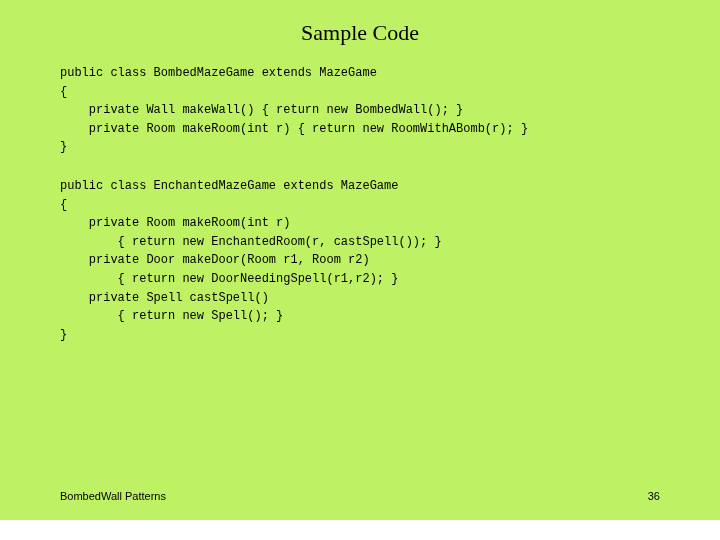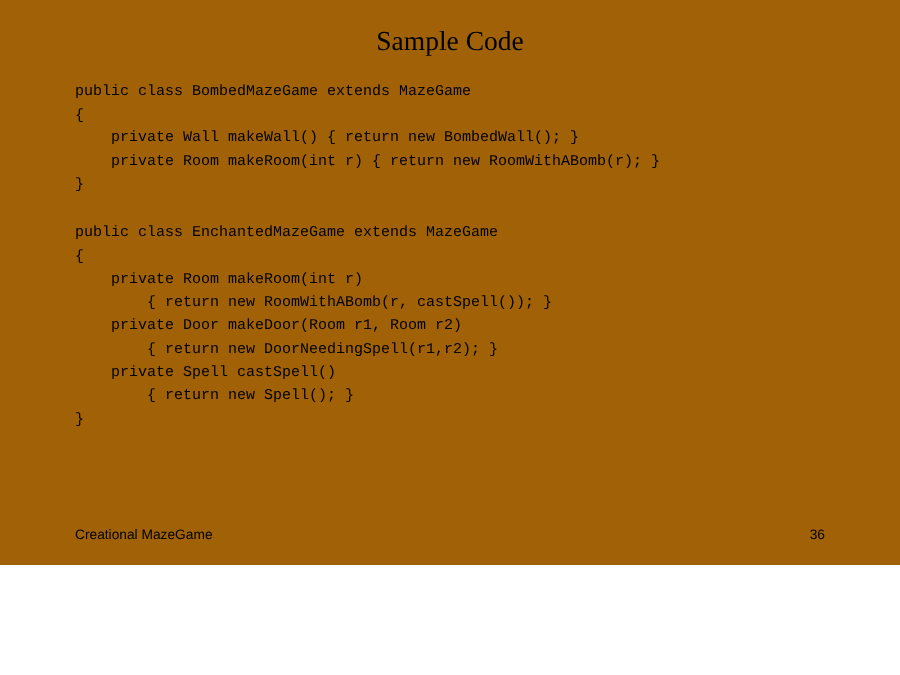--- a/index.html
+++ b/index.html
@@ -11,22 +11,22 @@
     body {
       width: 720px;
       height: 540px;
       background-color: #ffffff;
       font-family: Arial, Helvetica, sans-serif;
       overflow: hidden;
     }
 
     .page {
       width: 720px;
-      height: 452px;
-      background: #a16207;
+      height: 520px;
+      background: #bef264;
       position: relative;
       padding: 20px 60px;
     }
 
     .title {
       text-align: center;
       font-size: 22px;
       font-weight: normal;
       color: #000000;
       margin-bottom: 18px;
@@ -63,25 +63,25 @@
 
   <div class="code-block">public class BombedMazeGame extends MazeGame
 {
     private Wall makeWall() { return new BombedWall(); }
     private Room makeRoom(int r) { return new RoomWithABomb(r); }
 }</div>
 
   <div class="code-block">public class EnchantedMazeGame extends MazeGame
 {
     private Room makeRoom(int r)
-        { return new RoomWithABomb(r, castSpell()); }
+        { return new EnchantedRoom(r, castSpell()); }
     private Door makeDoor(Room r1, Room r2)
         { return new DoorNeedingSpell(r1,r2); }
     private Spell castSpell()
         { return new Spell(); }
 }</div>
 
   <div class="footer">
-    <span>Creational MazeGame</span>
+    <span>BombedWall Patterns</span>
     <span>36</span>
   </div>
 
 </div>
 
 </body></html>

